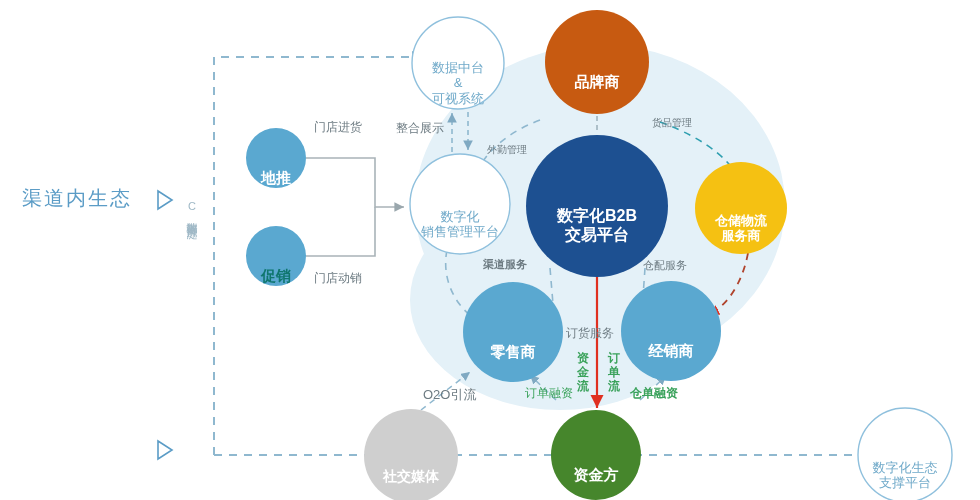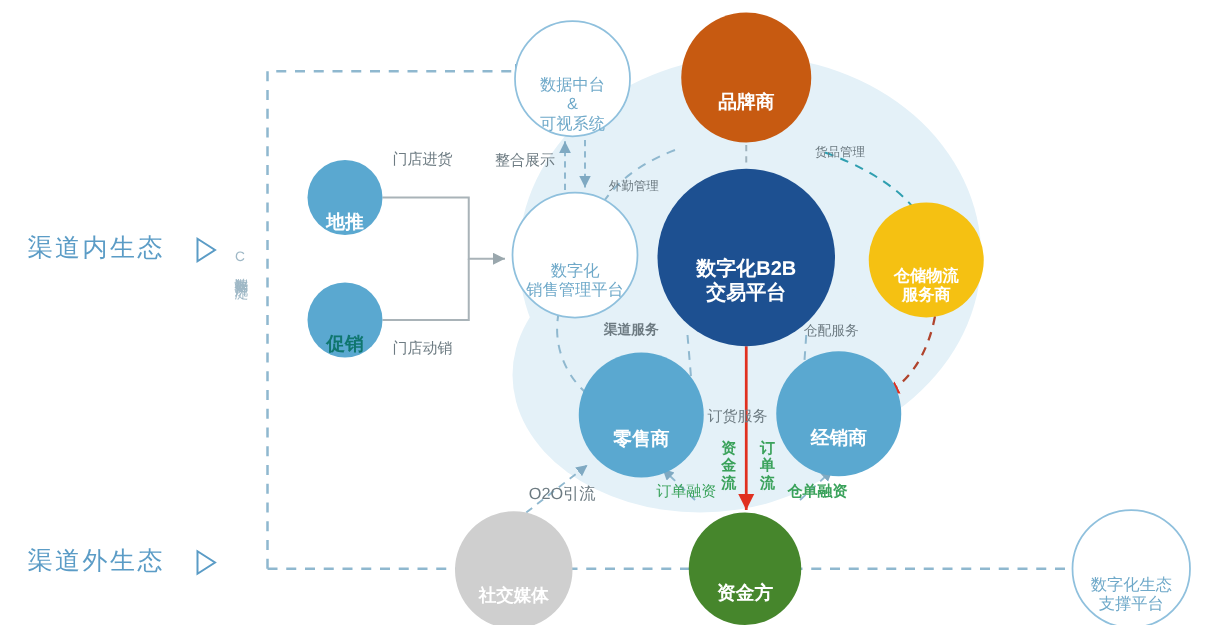--- a/index.html
+++ b/index.html
@@ -119,21 +119,20 @@
       </g>
   </svg>
 
   <div class="side-title" style="left:22px;top:185px;">渠道内生态</div>
   <div class="tri" style="left:155px;top:189px;">
     <svg width="20" height="22" viewBox="0 0 20 22">
         <path d="M3,2 L17,11 L3,20 z" fill="none" stroke="#5b9cc6" stroke-width="1.6"></path>
       </svg>
   </div>
 
-  <div class="side-title" style="left:22px;top:435px;">渠道外生态</div>
   <div class="tri" style="left:155px;top:439px;">
     <svg width="20" height="22" viewBox="0 0 20 22">
         <path d="M3,2 L17,11 L3,20 z" fill="none" stroke="#5b9cc6" stroke-width="1.6"></path>
       </svg>
   </div>
 
   <div class="vert-text" style="left:186px;top:200px;">C端数据资产沉淀</div>
 
   <div id="labels">
       <div class="node-label" style="color: rgb(111, 169, 201); font-size: 13px; font-weight: normal; width: 116px; left: 400px; top: 33px; height: 60px; display: flex; align-items: center; justify-content: center;">数据中台

